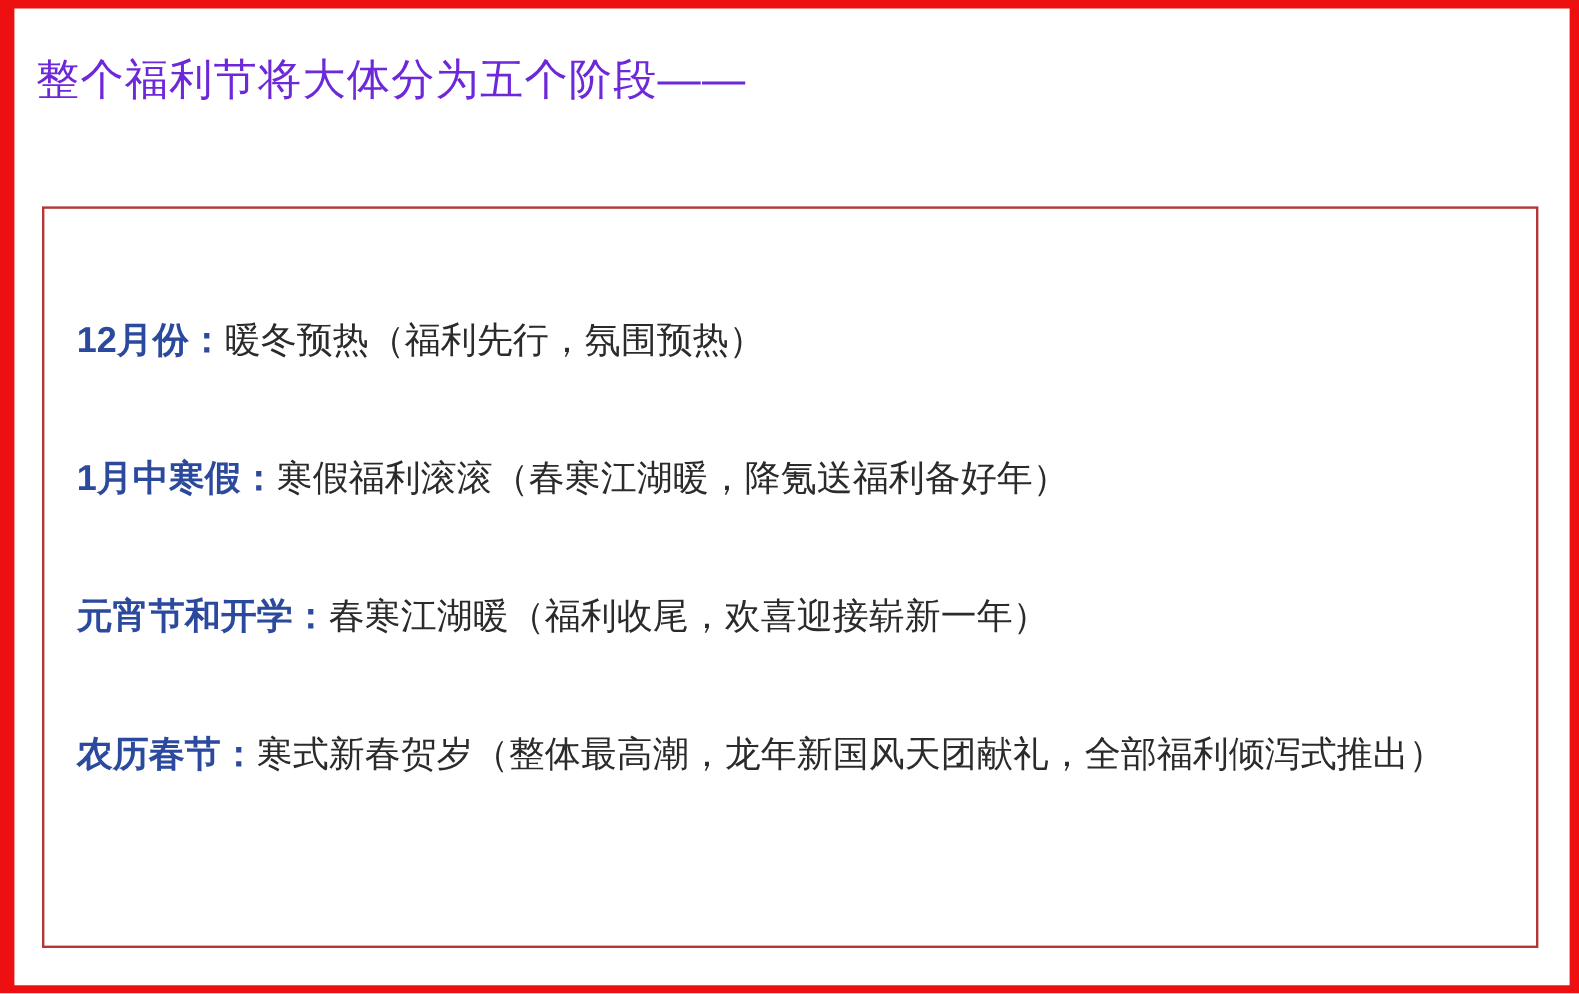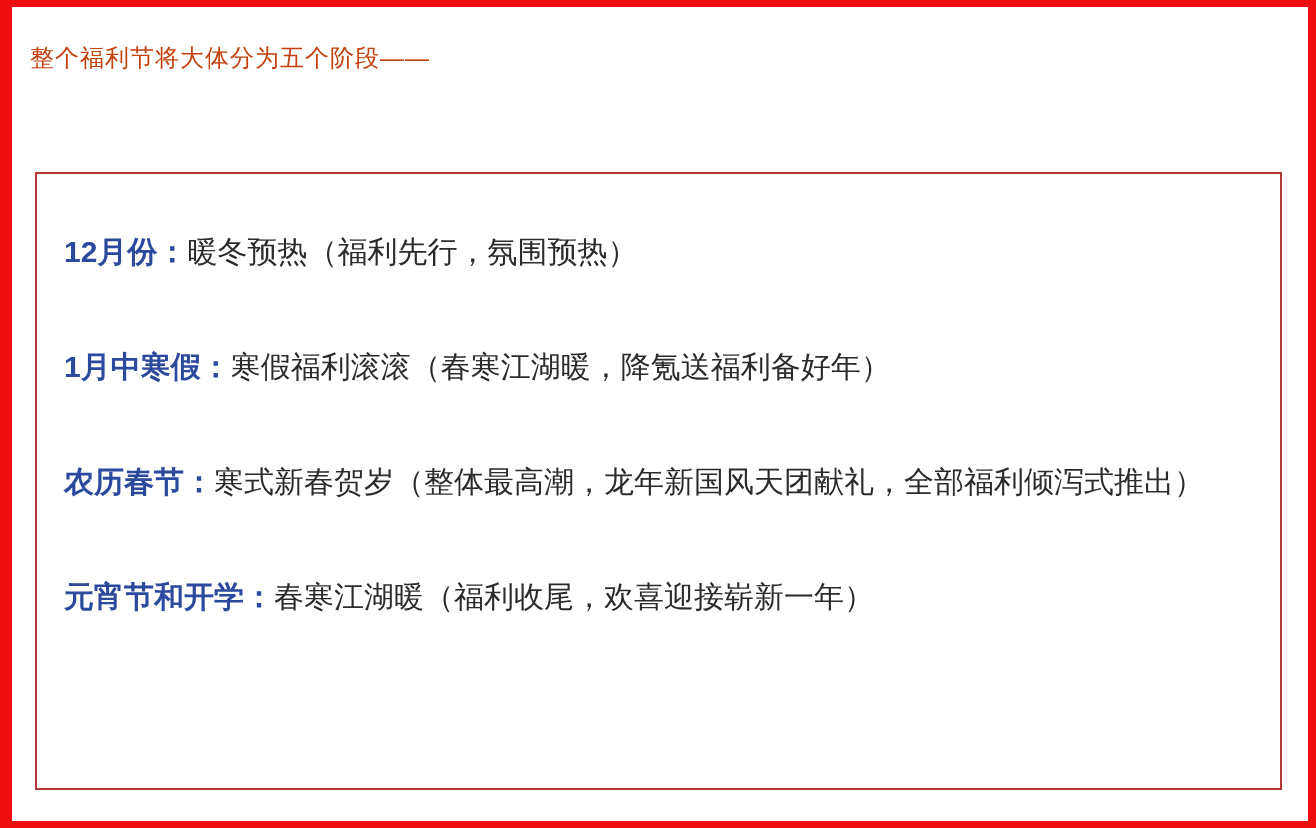--- a/index.html
+++ b/index.html
@@ -20,34 +20,34 @@
     border-width: 7px 8px 7px 12px;
     box-sizing: border-box;
     pointer-events: none;
     z-index: 5;
   }
   .intro {
     position: absolute;
     left: 30px;
     top: 42px;
     margin: 0;
-    font-size: 24px;
-    color: #c2410c;
+    font-size: 36px;
+    color: #6d28d9;
     letter-spacing: 1px;
     z-index: 1;
   }
   .phase-box {
     position: absolute;
     left: 35px;
     top: 172px;
     width: 1247px;
     height: 618px;
     box-sizing: border-box;
     border: 2px solid #b23838;
-    padding: 58px 20px 0 27px;
+    padding: 90px 20px 0 27px;
     z-index: 1;
   }
   .phase-row {
     height: 40px;
     line-height: 40px;
     margin-bottom: 75px;
     font-size: 30px;
     color: #2b2b2b;
     white-space: nowrap;
   }
@@ -65,18 +65,18 @@
 <p class="intro">整个福利节将大体分为五个阶段——</p>
 
 <div class="phase-box">
   <div class="phase-row">
     <span class="phase-label">12月份：</span><span class="phase-text">暖冬预热（福利先行，氛围预热）</span>
   </div>
   <div class="phase-row">
     <span class="phase-label">1月中寒假：</span><span class="phase-text">寒假福利滚滚（春寒江湖暖，降氪送福利备好年）</span>
   </div>
   <div class="phase-row">
-    <span class="phase-label">农历春节：</span><span class="phase-text">寒式新春贺岁（整体最高潮，龙年新国风天团献礼，全部福利倾泻式推出）</span>
+    <span class="phase-label">元宵节和开学：</span><span class="phase-text">春寒江湖暖（福利收尾，欢喜迎接崭新一年）</span>
   </div>
   <div class="phase-row">
-    <span class="phase-label">元宵节和开学：</span><span class="phase-text">春寒江湖暖（福利收尾，欢喜迎接崭新一年）</span>
+    <span class="phase-label">农历春节：</span><span class="phase-text">寒式新春贺岁（整体最高潮，龙年新国风天团献礼，全部福利倾泻式推出）</span>
   </div>
 </div>
 
 </body></html>

